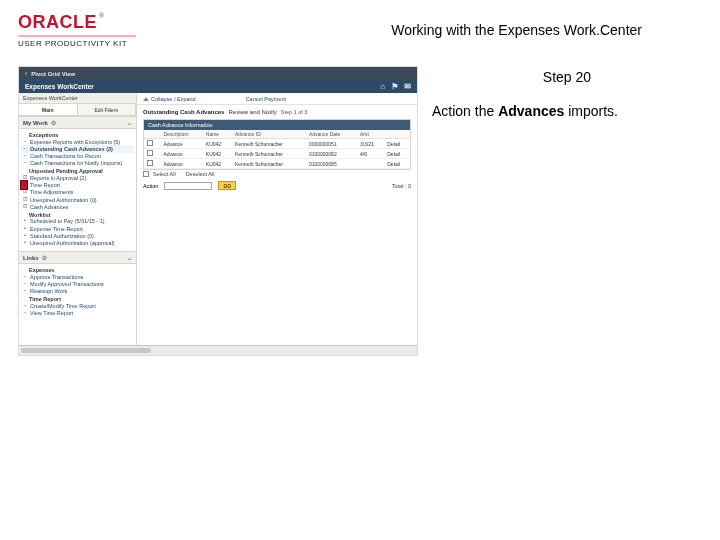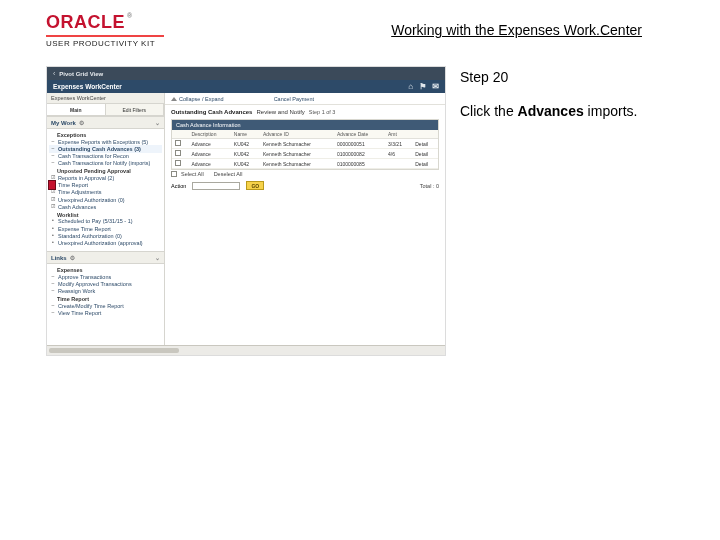--- a/index.html
+++ b/index.html
@@ -1,32 +1,32 @@
 <!DOCTYPE html>
 <html><head>
 <meta charset="utf-8">
 <style>
   * { box-sizing: border-box; margin: 0; padding: 0; }
   html, body { width: 720px; height: 540px; font-family: Arial, Helvetica, sans-serif; background: #fff; color: #000; }
-  .page { position: relative; width: 720px; height: 540px; padding-left: 28px; }
+  .page { position: relative; width: 720px; height: 540px; }
 
   
   .brand-row { padding: 12px 18px 6px 18px; display: flex; align-items: flex-start; }
   .brand { display: flex; flex-direction: column; }
   .oracle { font-size: 18px; font-weight: 700; letter-spacing: 0.5px; display: flex; align-items: center; }
   .oracle .red { color: #c4122f; }
   .oracle .tm { font-size: 7px; color: #888; margin-left: 2px; align-self: flex-start; }
-  .upk { font-size: 8px; letter-spacing: 0.5px; color: #222; margin-top: 2px; border-top: 2px solid #ef4444; padding-top: 2px; width: 118px; }
-  .doc-title { margin-left: auto; padding-right: 60px; padding-top: 10px; font-size: 14px; text-decoration: underline; }
+  .upk { font-size: 8px; letter-spacing: 0.5px; color: #222; margin-top: 2px; border-top: 2px solid #f9a8d4; padding-top: 2px; width: 118px; }
+  .doc-title { margin-left: auto; padding-right: 60px; padding-top: 10px; font-size: 14px; }
 
   
   .body-row { display: flex; padding: 12px 18px 0 18px; gap: 14px; }
   .shot-wrap { width: 400px; height: 290px; background: #fff; position: relative; font-size: 6px; border: 1px solid #dcdcdc; }
   .instr-col { flex: 1; padding-top: 2px; font-size: 14px; line-height: 1.4; }
-  .step-num { margin-bottom: 14px; }
+  .step-num { margin-bottom: 14px; text-align: center; }
   .instr-line .bold { font-weight: 700; }
 
   
   .topbar1 { height: 13px; background: #3b4a5a; color: #e6e9ec; display: flex; align-items: center; padding: 0 6px; font-size: 6px; gap: 4px; }
   .topbar1 .arrow { font-size: 7px; color: #cdd3d9; }
   .tb1-title { font-weight: 600; }
   .topbar2 { height: 13px; background: #2d4a68; color: #fff; display: flex; align-items: center; padding: 0 6px; font-size: 6.5px; font-weight: 600; position: relative; }
   .tb2-icons { margin-left: auto; display: flex; gap: 6px; font-size: 8px; color: #dfe6ec; }
   .layout { display: flex; height: calc(100% - 26px - 10px); }
   .bottom-scroll { height: 10px; background: #ecebe7; border-top: 1px solid #c9c7bf; position: relative; }
@@ -283,17 +283,17 @@
       <div class="bottom-scroll">
         <div class="thumb"></div>
       </div>
 
       <div class="red-mark"></div>
     </div>
 
     <div class="instr-col">
       <div class="step-num">Step 20</div>
       <div class="instr-line">
-        <span>Click the </span><span class="bold">Advances</span><span> imports.</span>
+        <span>Action the </span><span class="bold">Advances</span><span> imports.</span>
       </div>
     </div>
   </div>
 </div>
 
 </body></html>

